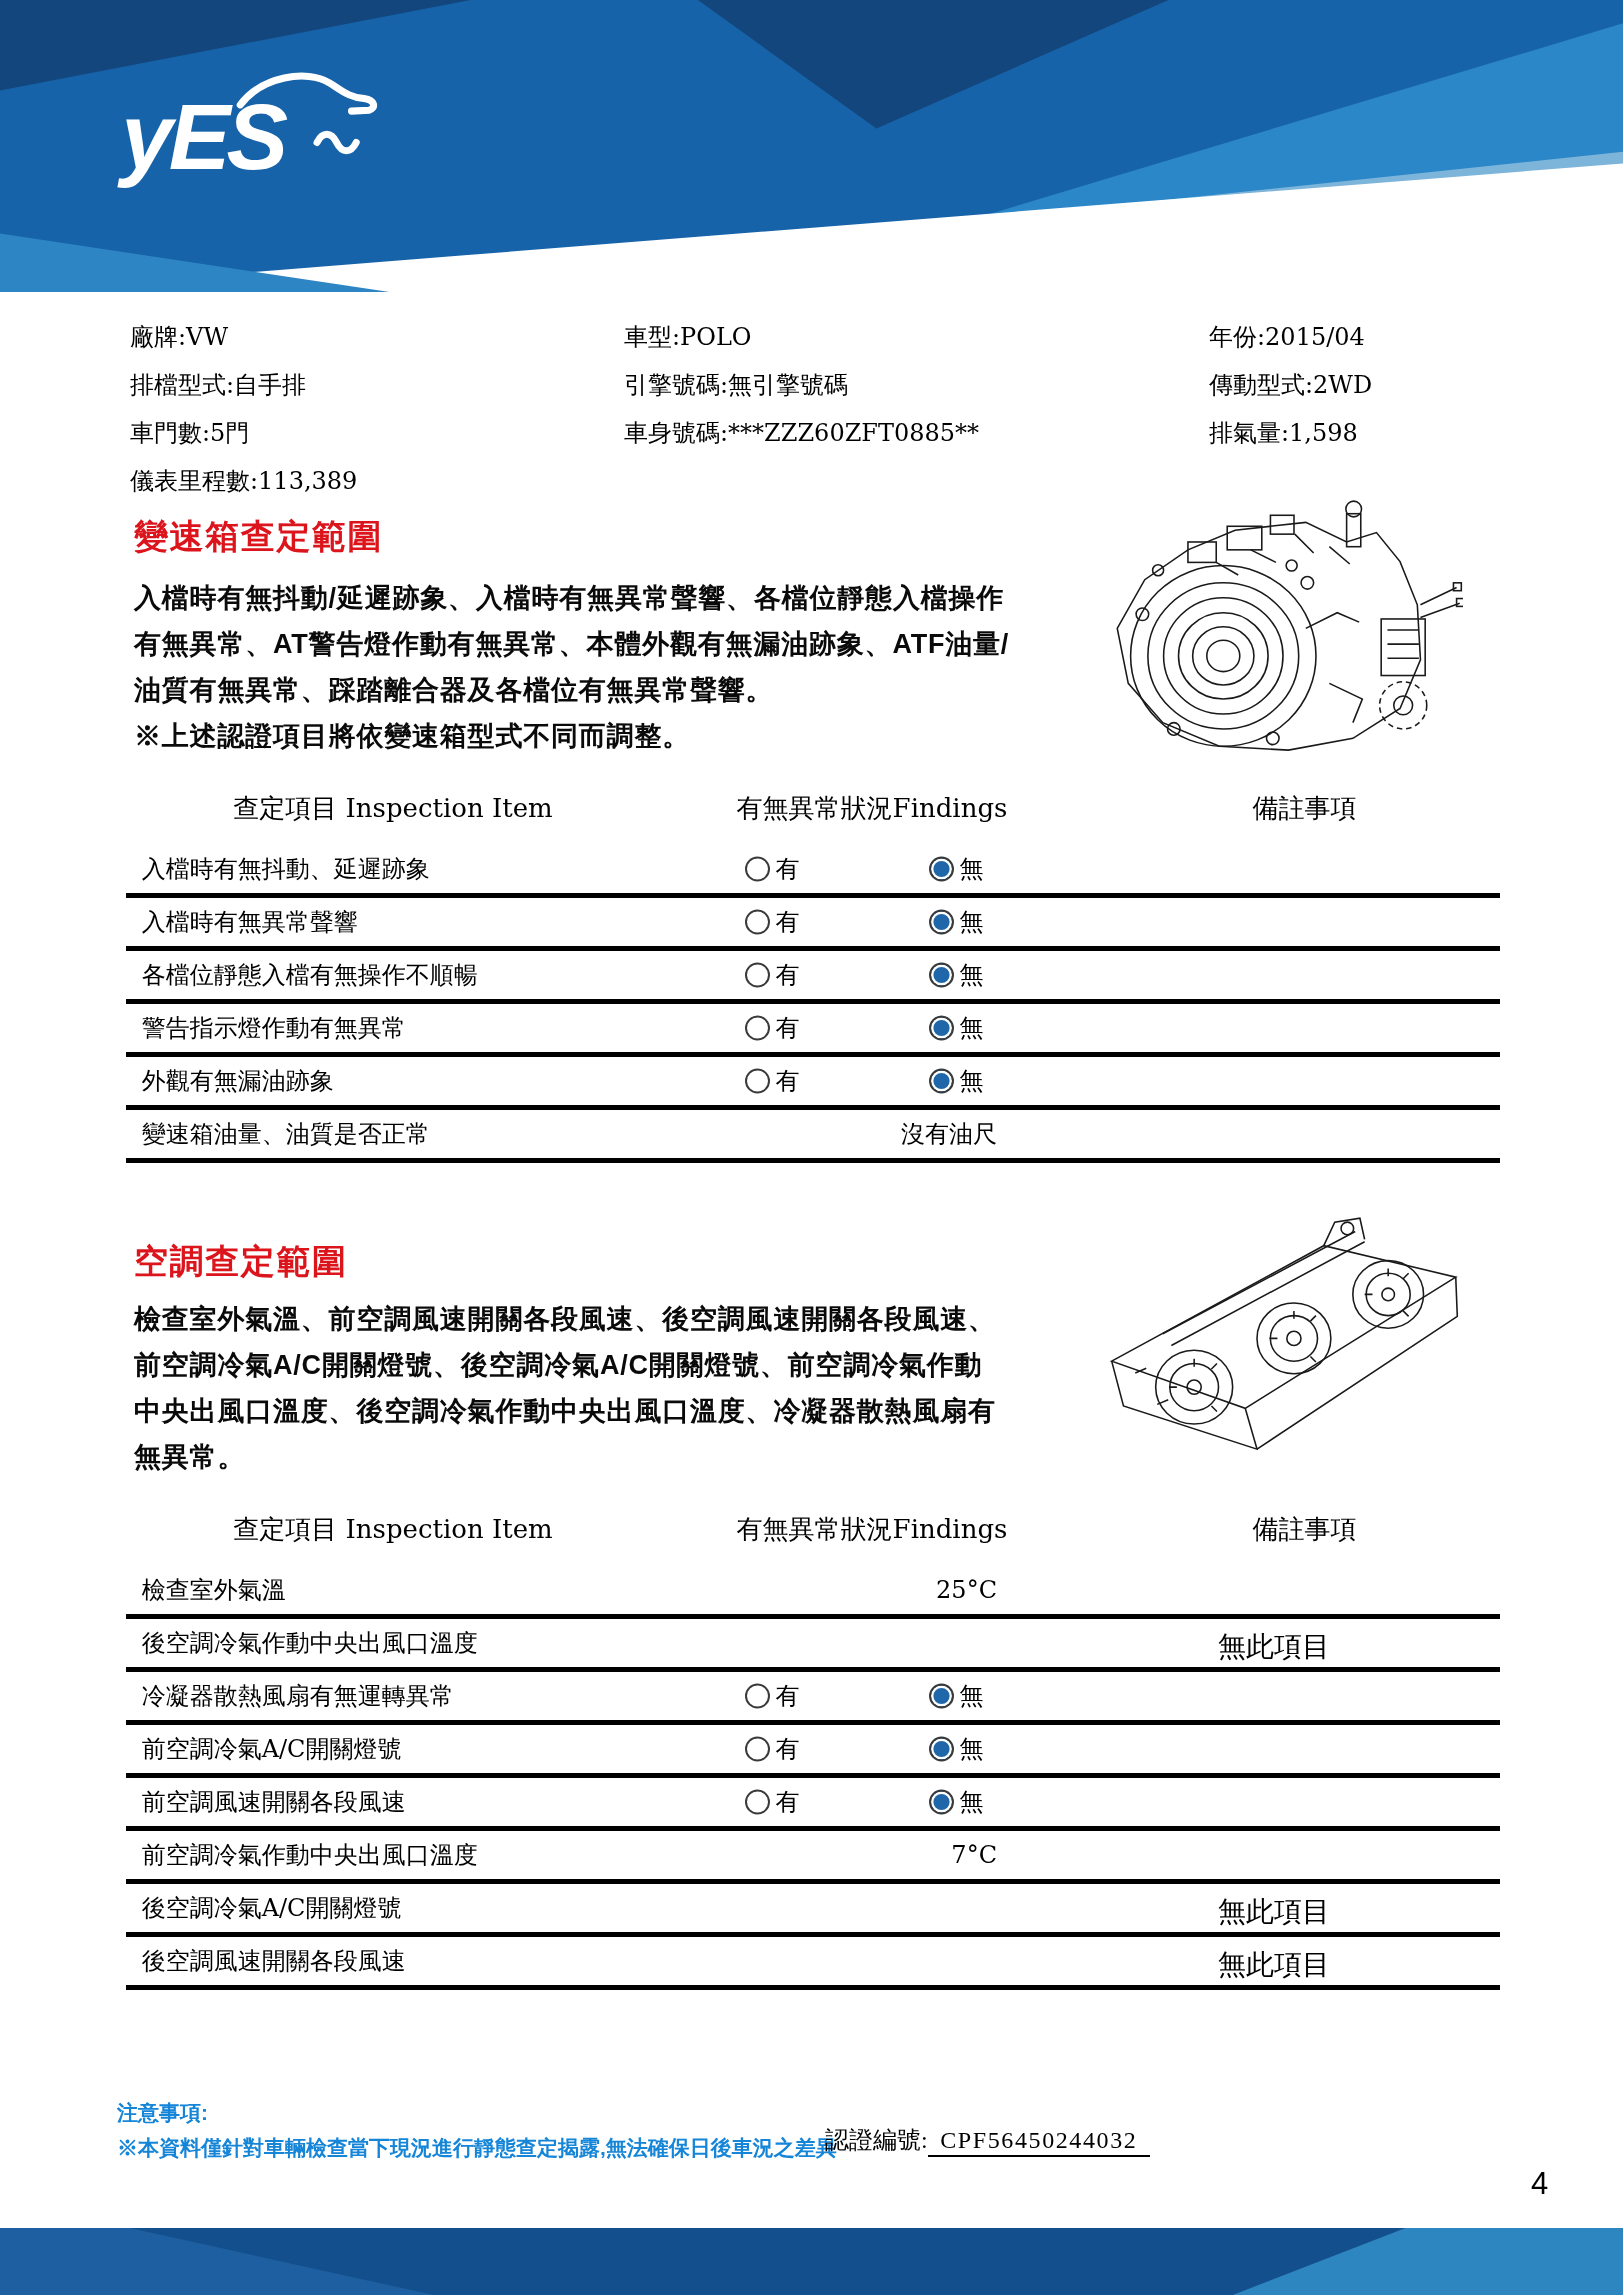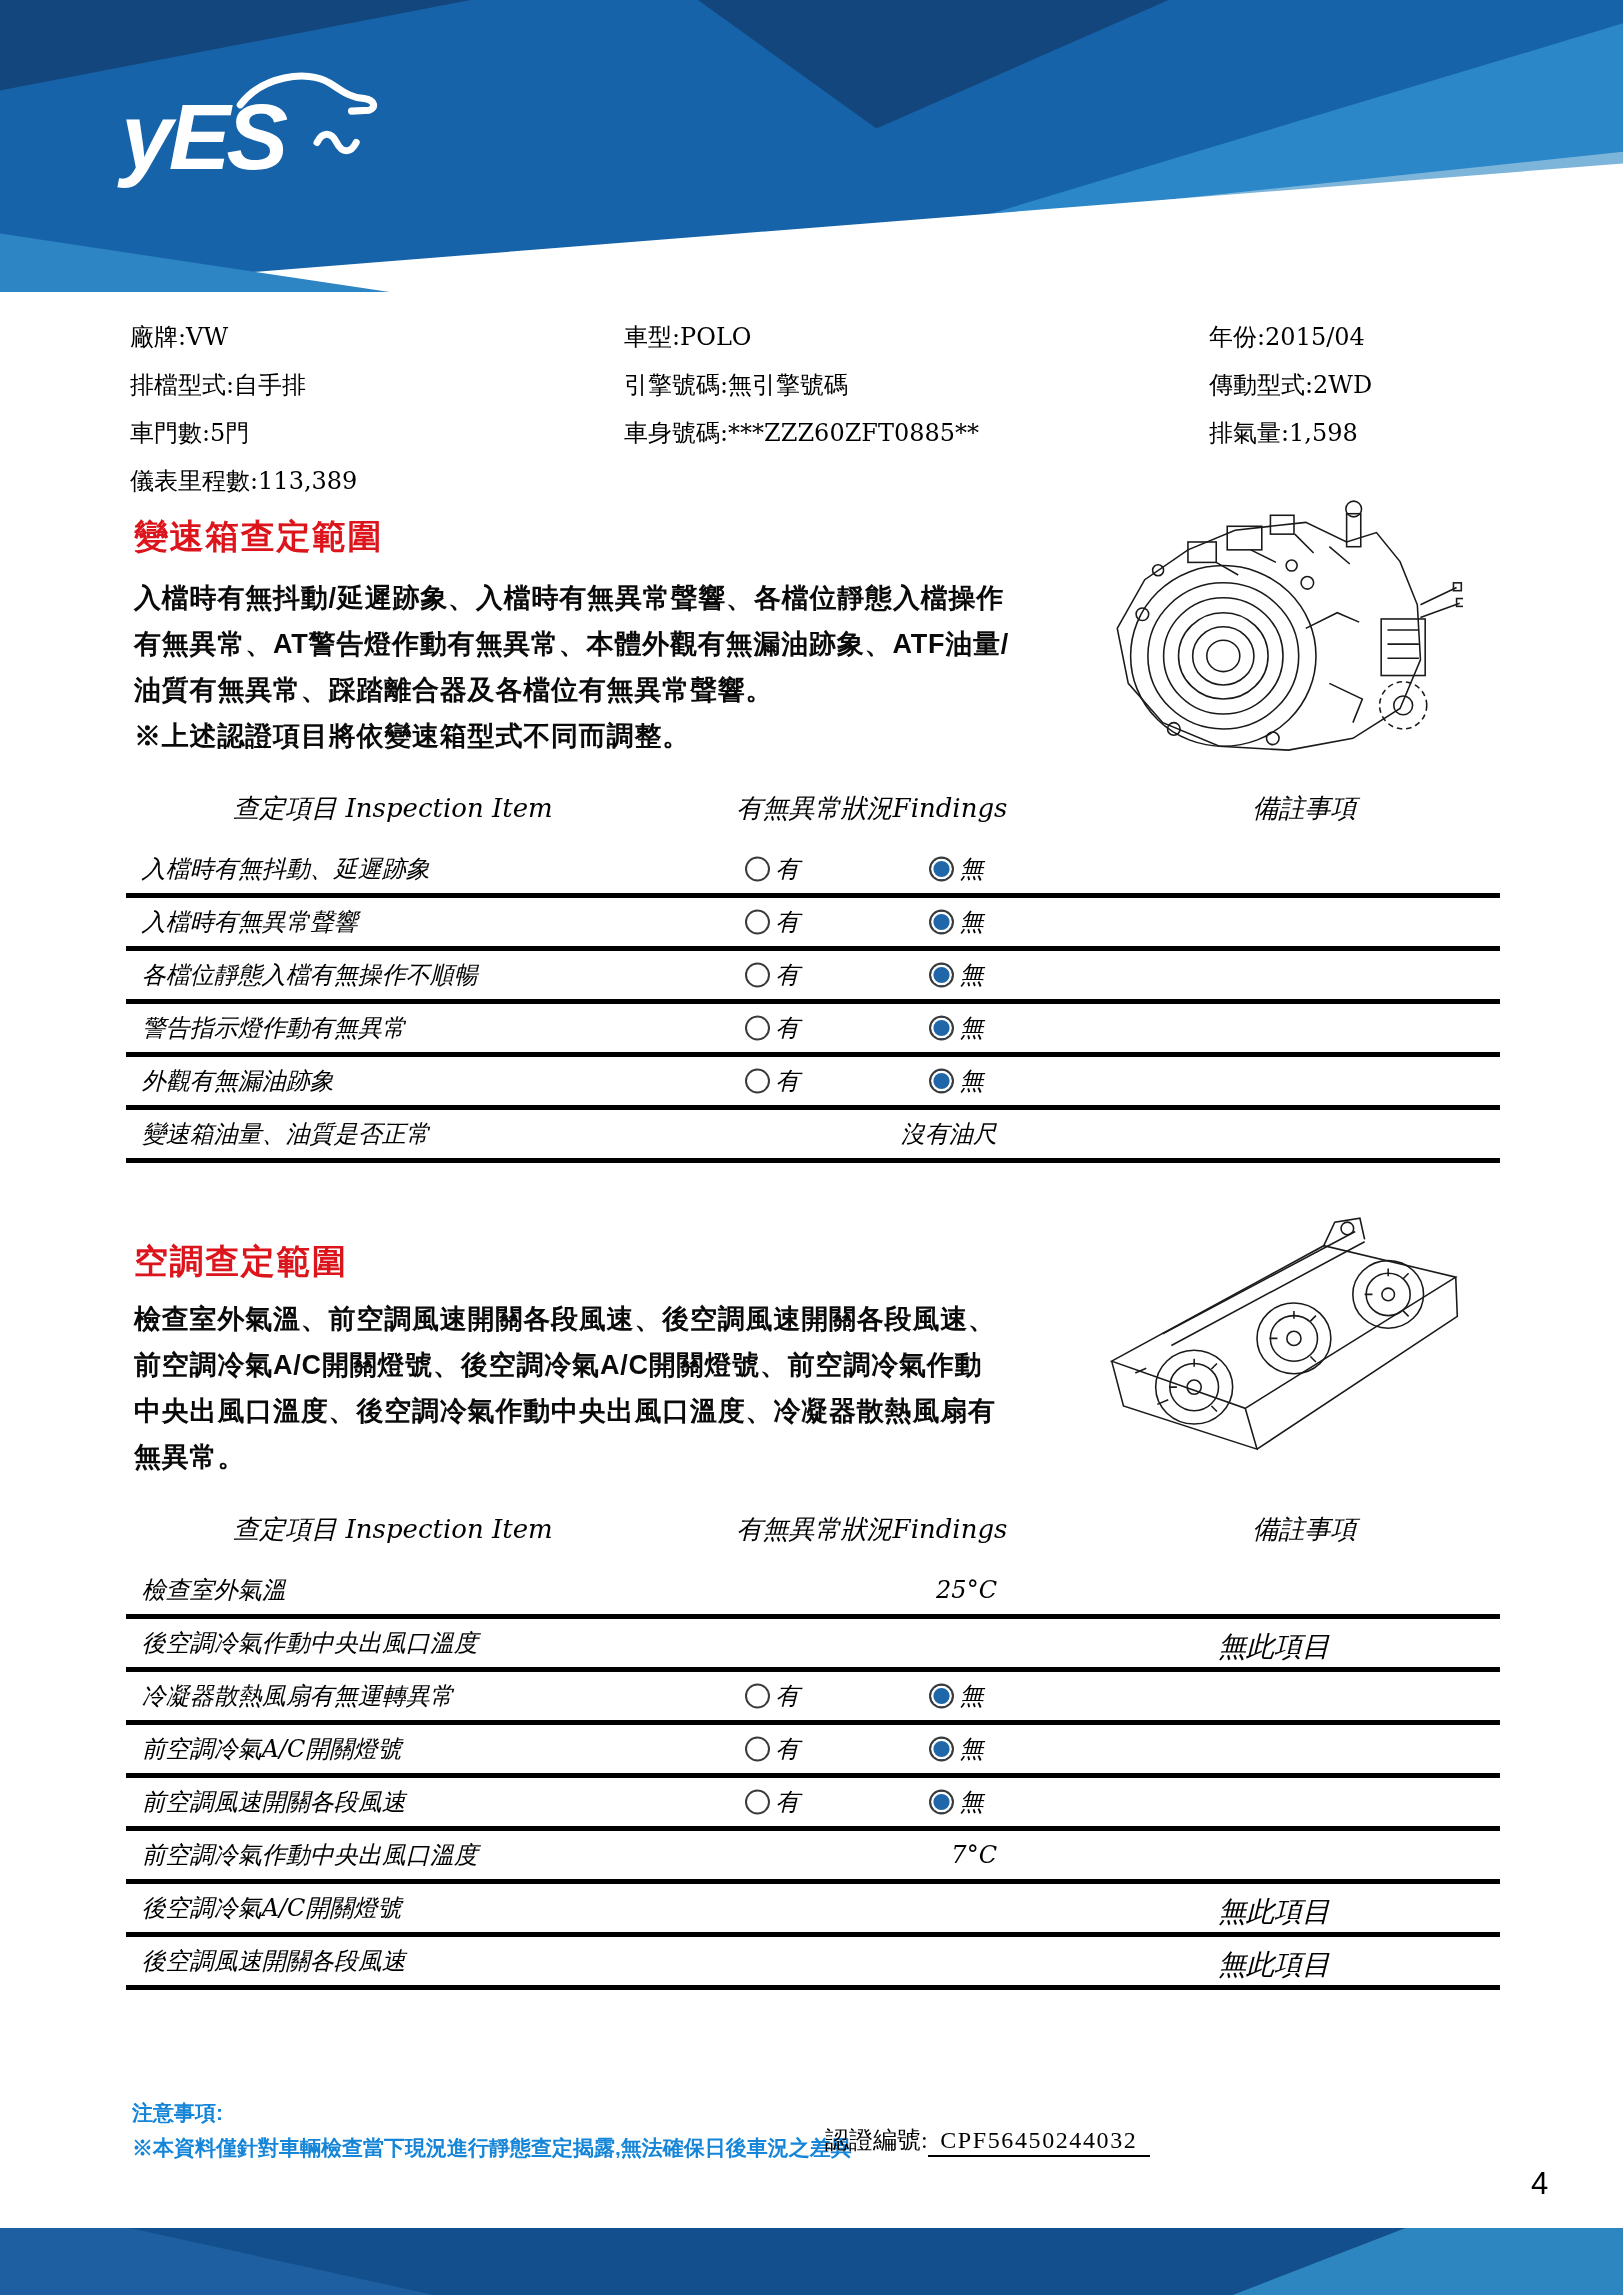--- a/index.html
+++ b/index.html
@@ -40,41 +40,41 @@
     font-size:27px; color:#0a0a0a; letter-spacing:0.8px;
   }
   .sec-desc .dline { height:46px; line-height:46px; white-space:nowrap; }
   .s1-title { left:134px; top:514px; }
   .s1-desc  { left:134px; top:575px; }
   .s1-img   { position:absolute; left:1070px; top:487px; }
   .s2-title { left:134px; top:1239px; }
   .s2-desc  { left:134px; top:1296px; }
   .s2-img   { position:absolute; left:1088px; top:1208px; }
   
-  .cert-table { position:absolute; width:1374px;font-style:italic; }
+  .cert-table { position:absolute; width:1374px; }
   .t1 { left:126px; top:781px; }
   .t2 { left:126px; top:1502px; }
   .thead { position:relative; height:64px; font-size:26px; }
   .thead span { position:absolute; top:0; line-height:55px; text-align:center; white-space:nowrap; }
   .th-item    { left:47px;   width:440px; }
   .th-find    { left:577px;  width:338px; }
   .th-remark  { left:1092px; width:173px; }
   .trow { position:relative; height:48px; border-bottom:5.5px solid #000; }
   .trow .item { position:absolute; left:15.7px; top:0; line-height:48px; font-size:24px; white-space:nowrap; }
   .finding-text { position:absolute; left:620px; width:251px; top:0; line-height:48px; font-size:24px; text-align:right; }
   .remark-text  { position:absolute; left:1092px; width:173px; top:4px; line-height:48px; font-size:28px; }
   .radio { position:absolute; top:50%; transform:translateY(-50%); display:flex; align-items:center; gap:5.5px; }
   .radio-yes-pos { left:619px; }
   .radio-no-pos  { left:803px; }
   .rc { width:25px; height:25px; border-radius:50%; border:2.4px solid #3a3a3a; background:#fff; box-sizing:border-box; }
   .rc.filled { background:#1f67a8; box-shadow:inset 0 0 0 2.4px #ffffff; }
   .rlabel { font-size:24px; line-height:25px; }
   
   .notes {
-    position:absolute; left:132px; top:2095px;
+    position:absolute; left:117px; top:2095px;
     font-family:"Liberation Sans", sans-serif; font-weight:bold;
     color:#1585d8; font-size:21px;
   }
   .notes .nline { height:35px; line-height:35px; white-space:nowrap; }
   .cert-line { position:absolute; left:825px; top:2124px; font-size:24px; white-space:nowrap;font-family:Liberation Serif, serif; }
   .cert-num { border-bottom:2.4px solid #000; padding:0 12.6px 1.6px 12.6px; letter-spacing:1.6px; }
   .page-num { position:absolute; left:1512px; top:2166px; width:55px; text-align:center; font-size:31px; font-family:"Liberation Sans", sans-serif; }
   .band { position:absolute; left:0; top:2228px; width:1623px; height:68px; overflow:hidden; }
   .band .layer { position:absolute; inset:0; }
   .band-base  { background:#134f8c; }

